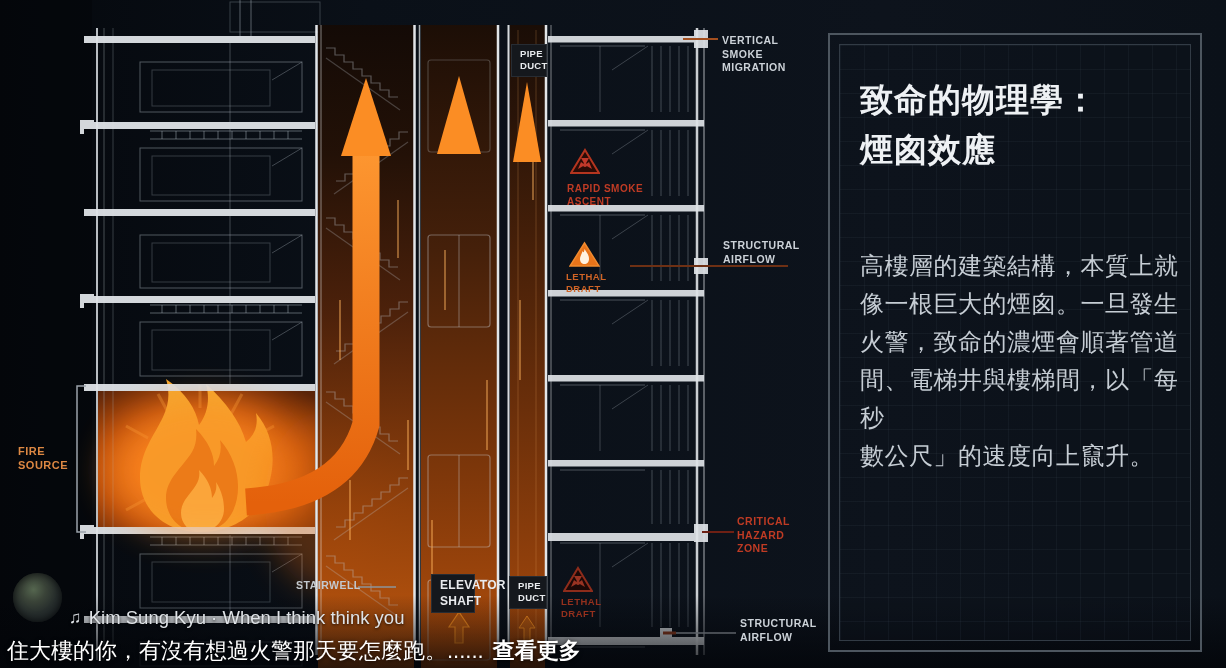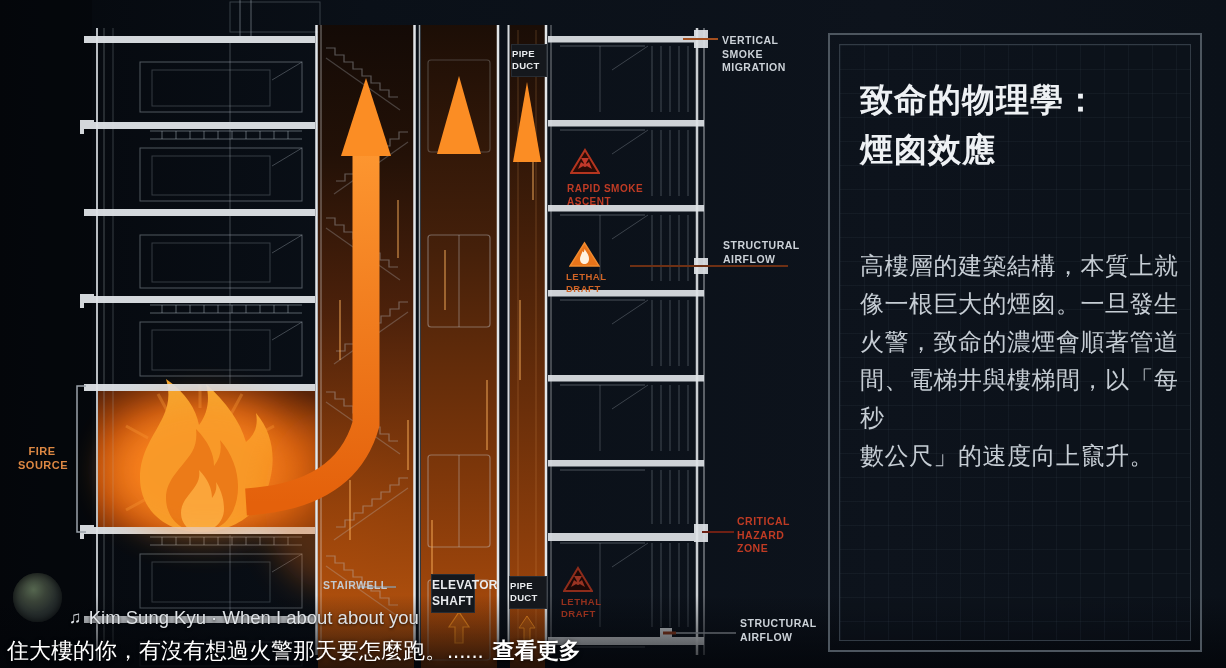--- a/index.html
+++ b/index.html
@@ -10,24 +10,24 @@
   }
   #stage *{box-sizing:border-box;}
   svg.diagram{position:absolute;left:0;top:0;}
 
   
   .lbl{position:absolute;font-weight:bold;font-size:10.5px;line-height:1.3;
        letter-spacing:.5px;color:#ccd2d8;white-space:normal;}
   .lbl.red{color:#bf3b24;}
   .lbl.darkred{color:#94301d;}
   .lbl.orange{color:#cf6426;}
-  .lbl.firesrc{color:#dd8843;text-align:center;}
+  .lbl.firesrc{color:#dd8843;text-align:left;}
   .lblbox{position:absolute;background:#15181d;color:#e9ebee;font-weight:bold;
-       font-size:9.5px;line-height:1.3;text-align:left;letter-spacing:.3px;
-       padding:3px 0;border:1px solid #272c33;}
+       font-size:9.5px;line-height:1.3;text-align:right;letter-spacing:.3px;
+       padding:3px 8px;border:1px solid #272c33;}
 
   .tri{position:absolute;}
 
   
   #watermark{position:absolute;left:20px;top:26px;color:rgba(190,198,208,.38);line-height:1;}
   #watermark .wm1{font-size:30px;font-weight:bold;letter-spacing:6px;}
   #watermark .wm2{font-size:21px;font-weight:bold;letter-spacing:1px;margin-top:1px;}
 
   
   #panel{position:absolute;left:828px;top:33px;width:374px;height:619px;
@@ -350,21 +350,21 @@
 
 <svg class="tri" style="left:563px;top:566px;" width="30" height="27">
   <polygon points="15,2 29,25 1,25" fill="#1c0806" stroke="#8e2c1b" stroke-width="2"></polygon>
   <circle cx="15" cy="17" r="2" fill="#993322"></circle>
   <path d="M15,17 L11,10 L19,10 Z M15,17 L8,21 L11,14 Z M15,17 L22,21 L19,14 Z" fill="#993322"></path>
 </svg>
 <div class="lbl darkred" style="left:561px;top:596px;width:46px;font-size:9.5px;">LETHAL DRAFT</div>
 
 <div class="lbl" style="left:740px;top:617px;width:82px;">STRUCTURAL AIRFLOW</div>
 
-<div class="lbl" style="left:323px;top:579px;white-space:nowrap;color:#c3c9cf;">STAIRWELL</div>
+<div class="lbl" style="left:296px;top:579px;white-space:nowrap;color:#c3c9cf;">STAIRWELL</div>
 
 <div class="lblbox" style="left:431px;top:574px;width:44px;font-size:12px;">ELEVATOR SHAFT</div>
 
 <div class="lblbox" style="left:509px;top:576px;width:38px;">PIPE DUCT</div>
 
 
 <div id="panel">
   <div class="inner">
     <div class="title">致命的物理學：
 煙囪效應</div>
@@ -374,21 +374,21 @@
 間、電梯井與樓梯間，以「每秒
 數公尺」的速度向上竄升。</div>
   </div>
 </div>
 
 <div id="avatar"></div>
 
 
 <div id="musicRow">
   <span class="note">♫</span>
-  <span>Kim Sung Kyu · When I about about you</span>
+  <span>Kim Sung Kyu · When I think think you</span>
 </div>
 
 <div id="captionRow">
   <span>住大樓的你，有沒有想過火警那天要怎麼跑。......</span>
   <span class="more">查看更多</span>
 </div>
 
 </div>
 
 </body></html>

